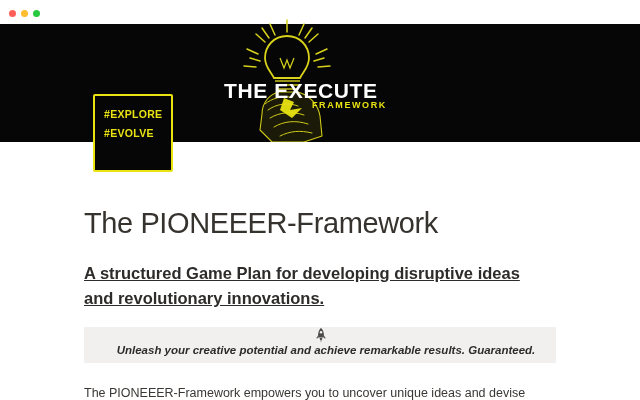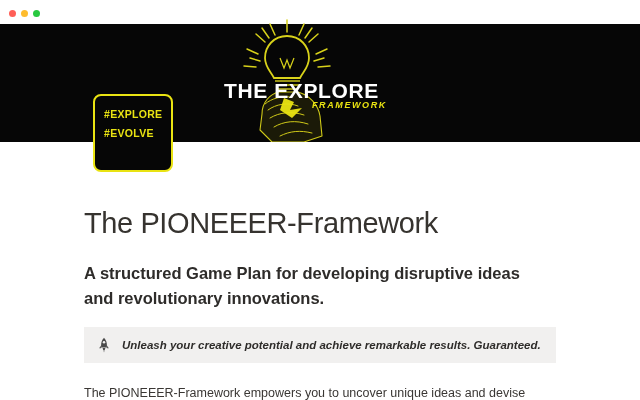--- a/index.html
+++ b/index.html
@@ -86,33 +86,32 @@
     position: absolute;
     left: 312px;
     top: 77px;
     color: #e9e312;
     font-size: 9px;
     font-weight: bold;
     letter-spacing: 1.6px;
     line-height: 1;
     white-space: nowrap;
     z-index: 3;
-    font-style: italic;
   }
 
   
   .hash-box {
     position: absolute;
     left: 93px;
     top: 94px;
     width: 80px;
     height: 78px;
     background: #060606;
     border: 2px solid #e9e312;
-    border-radius: 8px;
+    border-radius: 2px;
     z-index: 5;
     padding: 9px 0 0 9px;
   }
   .hash-line {
     color: #e9e312;
     font-size: 10.5px;
     font-weight: bold;
     letter-spacing: 0.3px;
     line-height: 19px;
     white-space: nowrap;
@@ -141,32 +140,34 @@
 
   .page-subtitle {
     position: absolute;
     left: 84px;
     top: 119px;
     width: 450px;
     font-size: 16.5px;
     font-weight: bold;
     color: #2e2c2a;
     line-height: 25px;
+    text-decoration: underline;
   }
 
   .callout {
     position: absolute;
     left: 84px;
     top: 185px;
     width: 472px;
     height: 36px;
     background: #f1f0ef;
     display: flex;
     align-items: center;
     padding-left: 12px;
+    flex-direction: column;
   }
   .callout-icon {
     width: 16px;
     height: 16px;
     flex: 0 0 16px;
     margin-right: 10px;
     display: block;
   }
   .callout-text {
     font-size: 11.5px;
@@ -238,21 +239,21 @@
           <path d="M36 92 C44 86 56 84 66 88"></path>
           <path d="M38 100 C48 94 60 93 72 97"></path>
           <path d="M42 109 C52 103 64 102 76 106"></path>
           <path d="M48 118 C58 113 68 112 80 115"></path>
           <path d="M33 86 C40 80 50 78 58 79"></path>
         </g>
 
         <path d="M52 80 L62 84 L58 92 L70 90 L60 100 L48 92 Z" fill="#e9e312" opacity="0.95"></path>
       </svg>
 
-      <div class="logo-title">THE EXPLORE</div>
+      <div class="logo-title">THE EXECUTE</div>
       <div class="logo-sub">FRAMEWORK</div>
     </div>
   </div>
 
   <div class="hash-box">
     <div class="hash-line">#EXPLORE</div>
     <div class="hash-line">#EVOLVE</div>
   </div>
 
   <div class="content">

